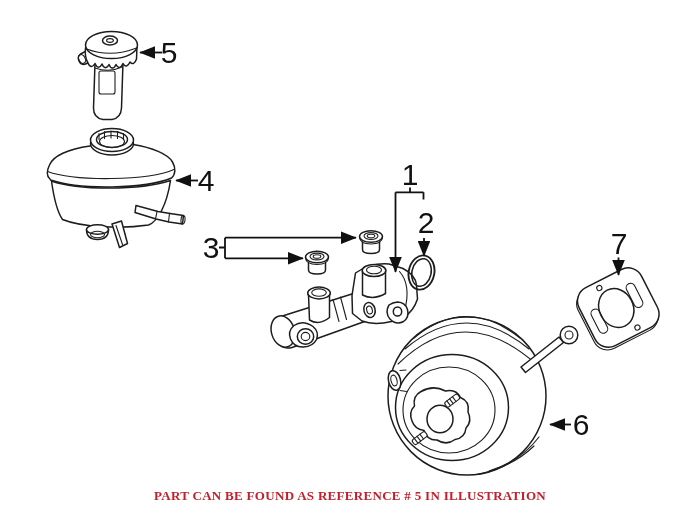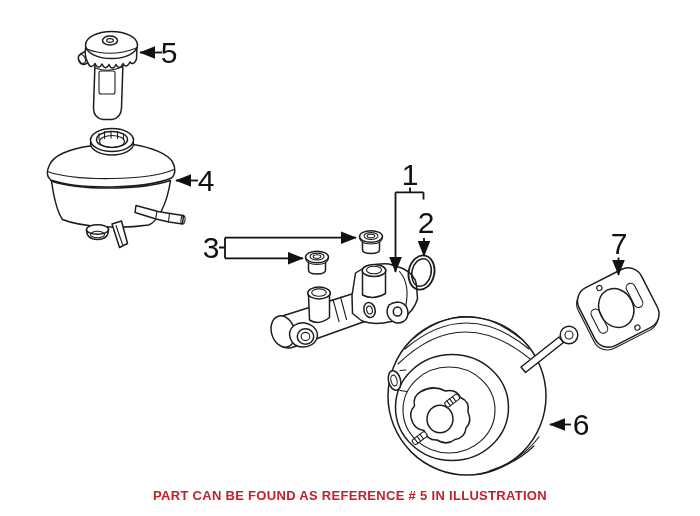--- a/index.html
+++ b/index.html
@@ -9,21 +9,21 @@
   }
   svg{display:block;}
   .ln{fill:none;stroke:#1d1d1d;stroke-width:1.5;stroke-linecap:round;stroke-linejoin:round;}
   .fw{fill:#ffffff;stroke:#1d1d1d;stroke-width:1.5;stroke-linecap:round;stroke-linejoin:round;}
   .thin{stroke-width:1.1;}
   .thick{stroke-width:1.9;}
   .lead{fill:none;stroke:#111111;stroke-width:1.8;stroke-linecap:butt;}
   .callout-num{font-family:"Liberation Sans",sans-serif;font-size:30px;fill:#111111;}
   .note{
     position:absolute;left:0;top:488px;width:700px;text-align:center;
-    font-weight:bold;font-size:13px;letter-spacing:0.3px;
+    font-weight:bold;font-size:13px;letter-spacing:0.3px;font-family:Liberation Serif, serif;
   }
 </style>
 </head>
 <body>
 
 <div class="stage" style="background: rgb(255, 255, 255);">
   <svg width="700" height="516" viewBox="0 0 700 516">
     <defs>
       <marker id="arr" viewBox="0 0 10 8" refX="9.5" refY="4" markerWidth="9" markerHeight="7.2" orient="auto-start-reverse">
         <path d="M0,0 L10,4 L0,8 z" fill="#111111"></path>

